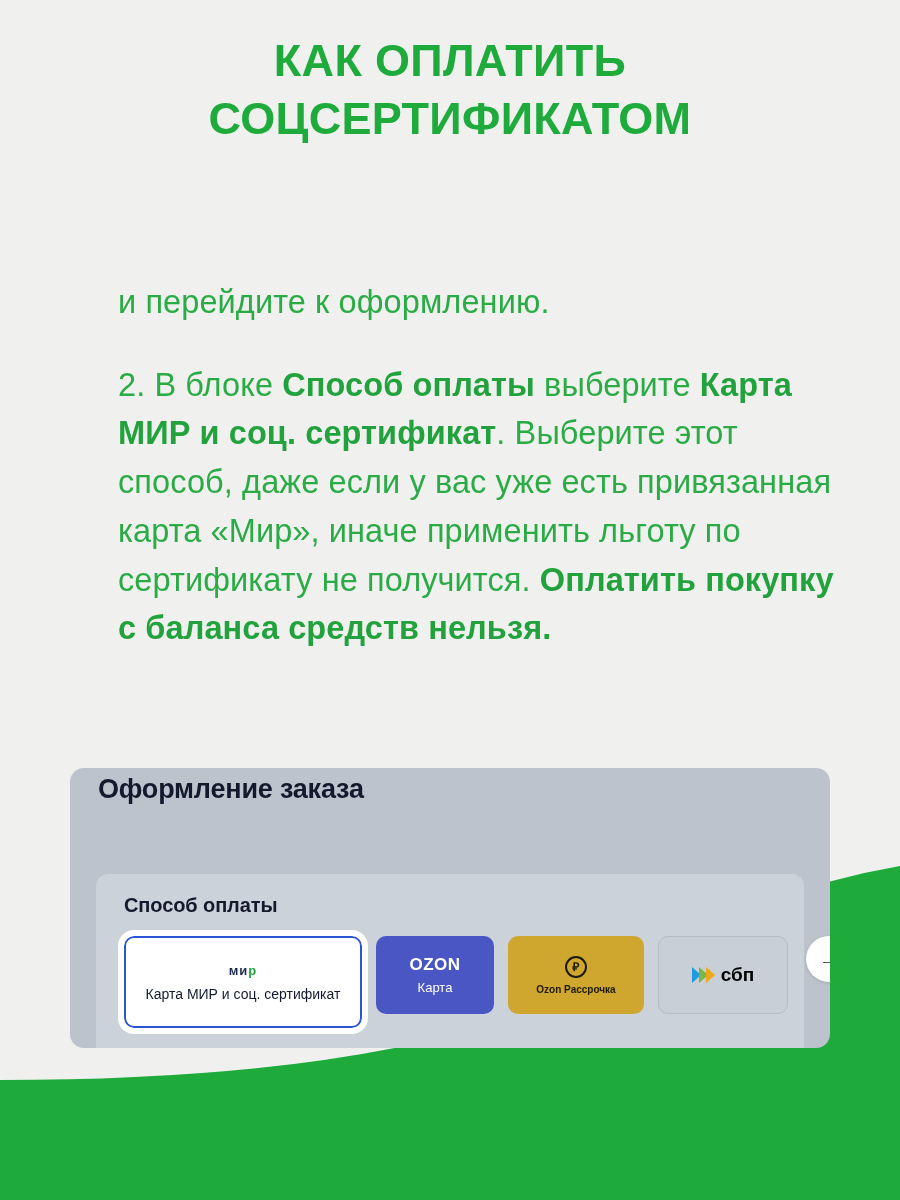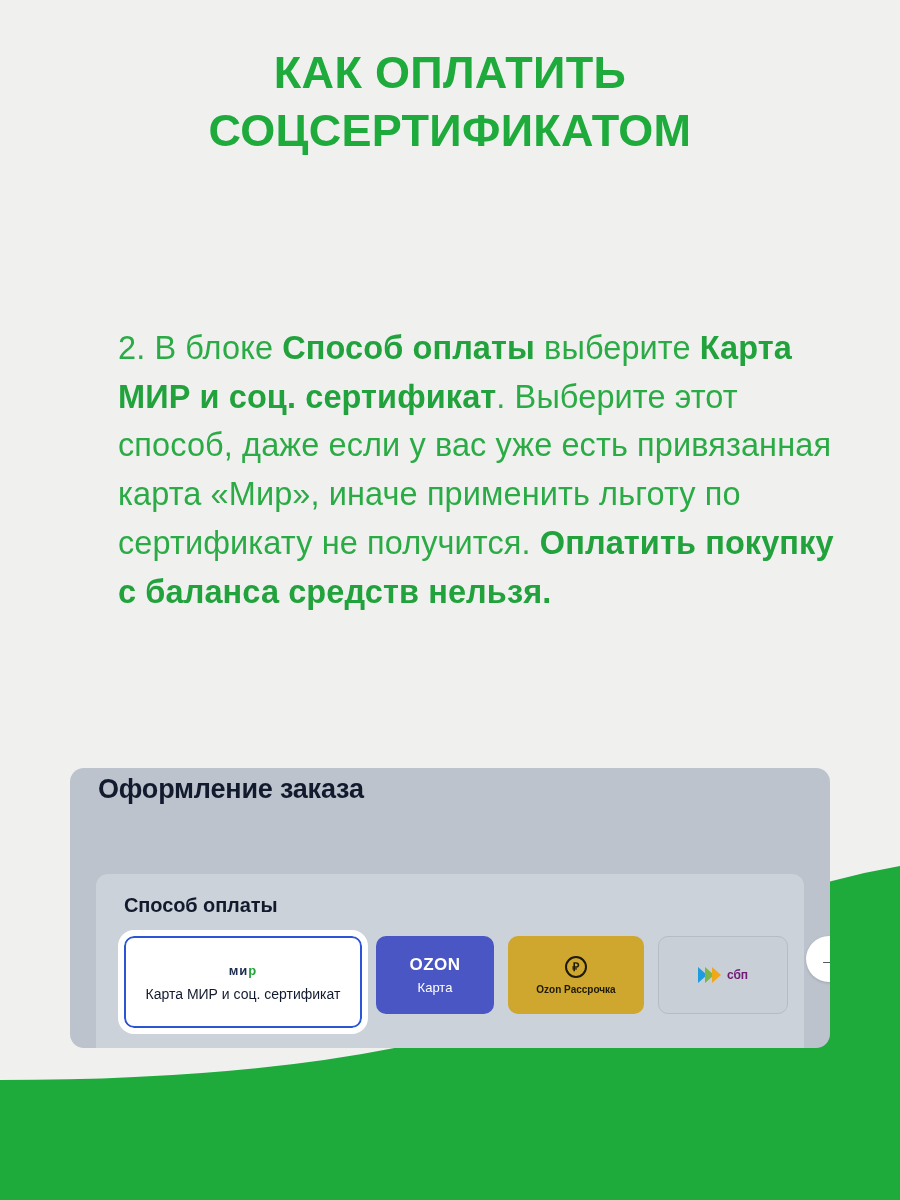--- a/index.html
+++ b/index.html
@@ -32,21 +32,21 @@
   }
 
   
   .heading {
     text-align: center;
     color: #1eab3c;
     font-weight: bold;
     font-size: 45px;
     line-height: 1.28;
     letter-spacing: 0.3px;
-    padding-top: 44px;
+    padding-top: 32px;
   }
   .heading .l2 { display: block; }
 
   
   .body-text {
     margin: 82px 0 0 118px;
     width: 720px;
     color: #2bab45;
     font-size: 32.5px;
     line-height: 1.5;
@@ -169,21 +169,21 @@
     display: block;
     width: 0; height: 0;
     border-top: 8px solid transparent;
     border-bottom: 8px solid transparent;
     border-left: 9px solid #000;
     margin-right: -2px;
   }
   .sbp-mark .s1 { border-left-color: #1f9be0; }
   .sbp-mark .s2 { border-left-color: #7ab648; }
   .sbp-mark .s3 { border-left-color: #f0a71a; }
-  .sbp-text { color: #701a75; font-size: 12px; font-weight: 600; }
+  .sbp-text { color: #000000; font-size: 19px; font-weight: 600; }
   .arrow-btn {
     width: 46px; height: 46px;
     border-radius: 50%;
     background: #ffffff;
     display: flex; align-items: center; justify-content: center;
     color: #121b2e;
     font-size: 20px;
     margin-left: 4px;
     box-shadow: 0 1px 3px rgba(0,0,0,0.15);
   }
@@ -200,20 +200,21 @@
 <div class="content">
 
   <div class="heading">
     <span>КАК ОПЛАТИТЬ</span>
     <span class="l2">СОЦСЕРТИФИКАТОМ</span>
   </div>
 
   <div class="body-text">
     <div class="para">
       <br>
+      <span>и перейдите к оформлению.</span>
     </div>
     <div class="para"><span>2. В блоке </span><b>Способ оплаты</b><span> выберите </span><b>Карта МИР и соц. сертификат</b><span>. Выберите этот способ, даже если у вас уже есть привязанная карта «Мир», иначе применить льготу по сертификату не получится. </span><b>Оплатить покупку с баланса средств нельзя.</b></div>
   </div>
 
 </div>
 
 <div class="shot">
   <div class="shot-title">Оформление заказа</div>
 
   <div class="panel">

